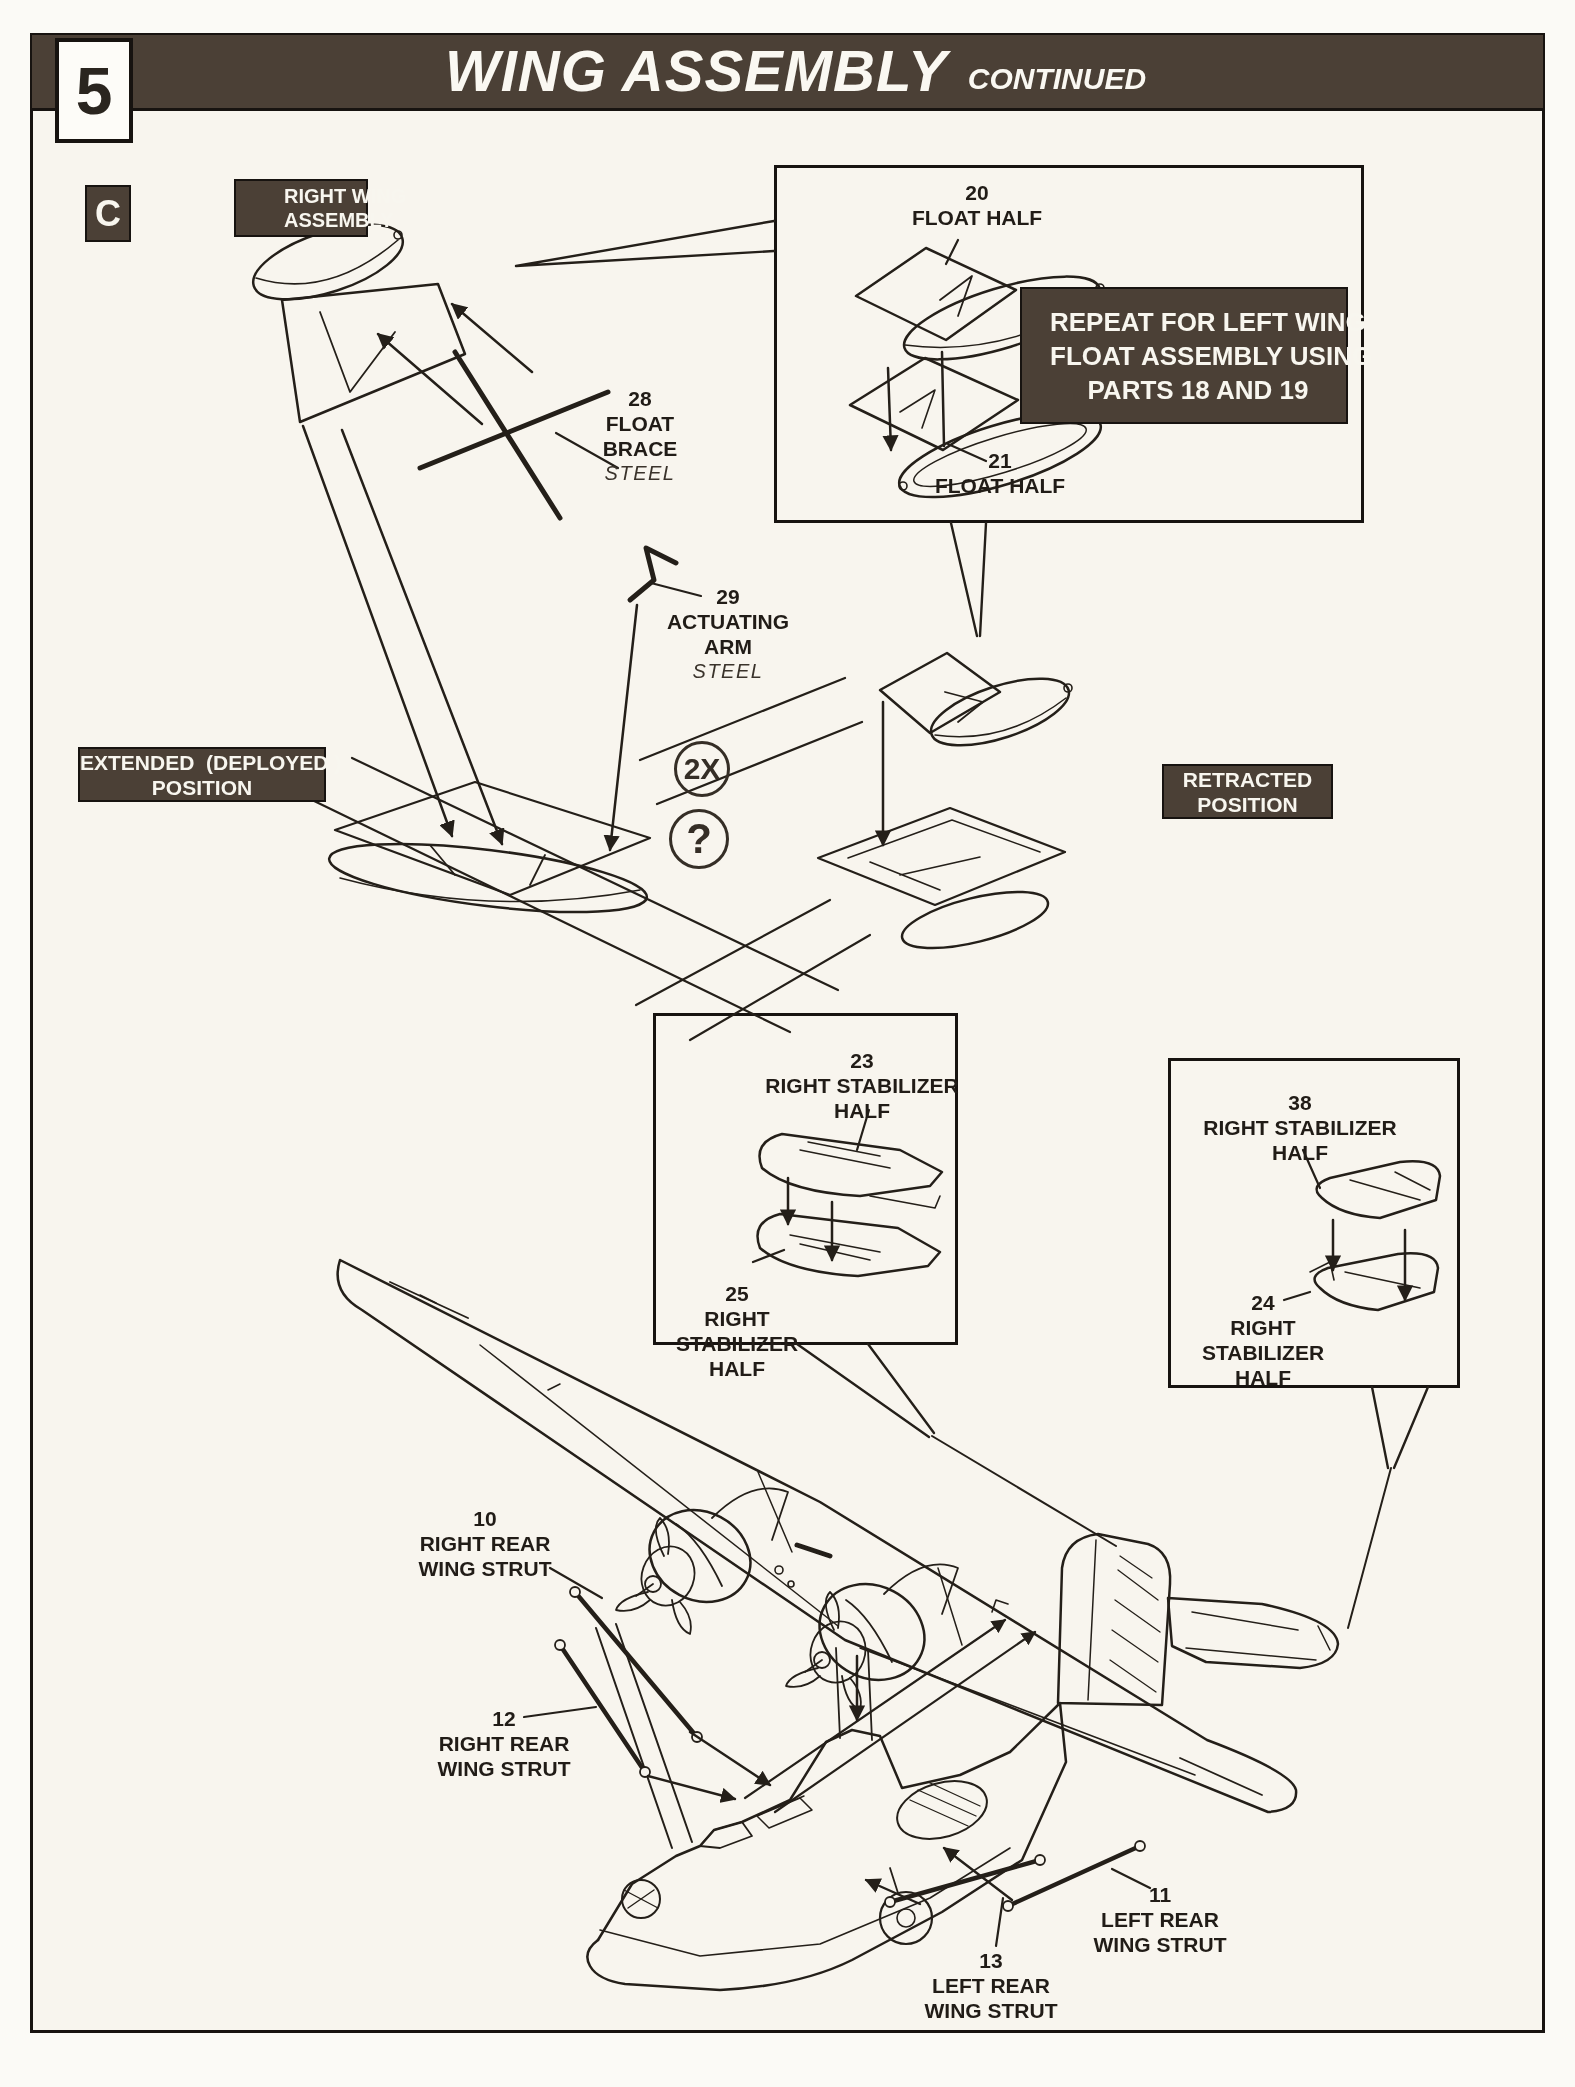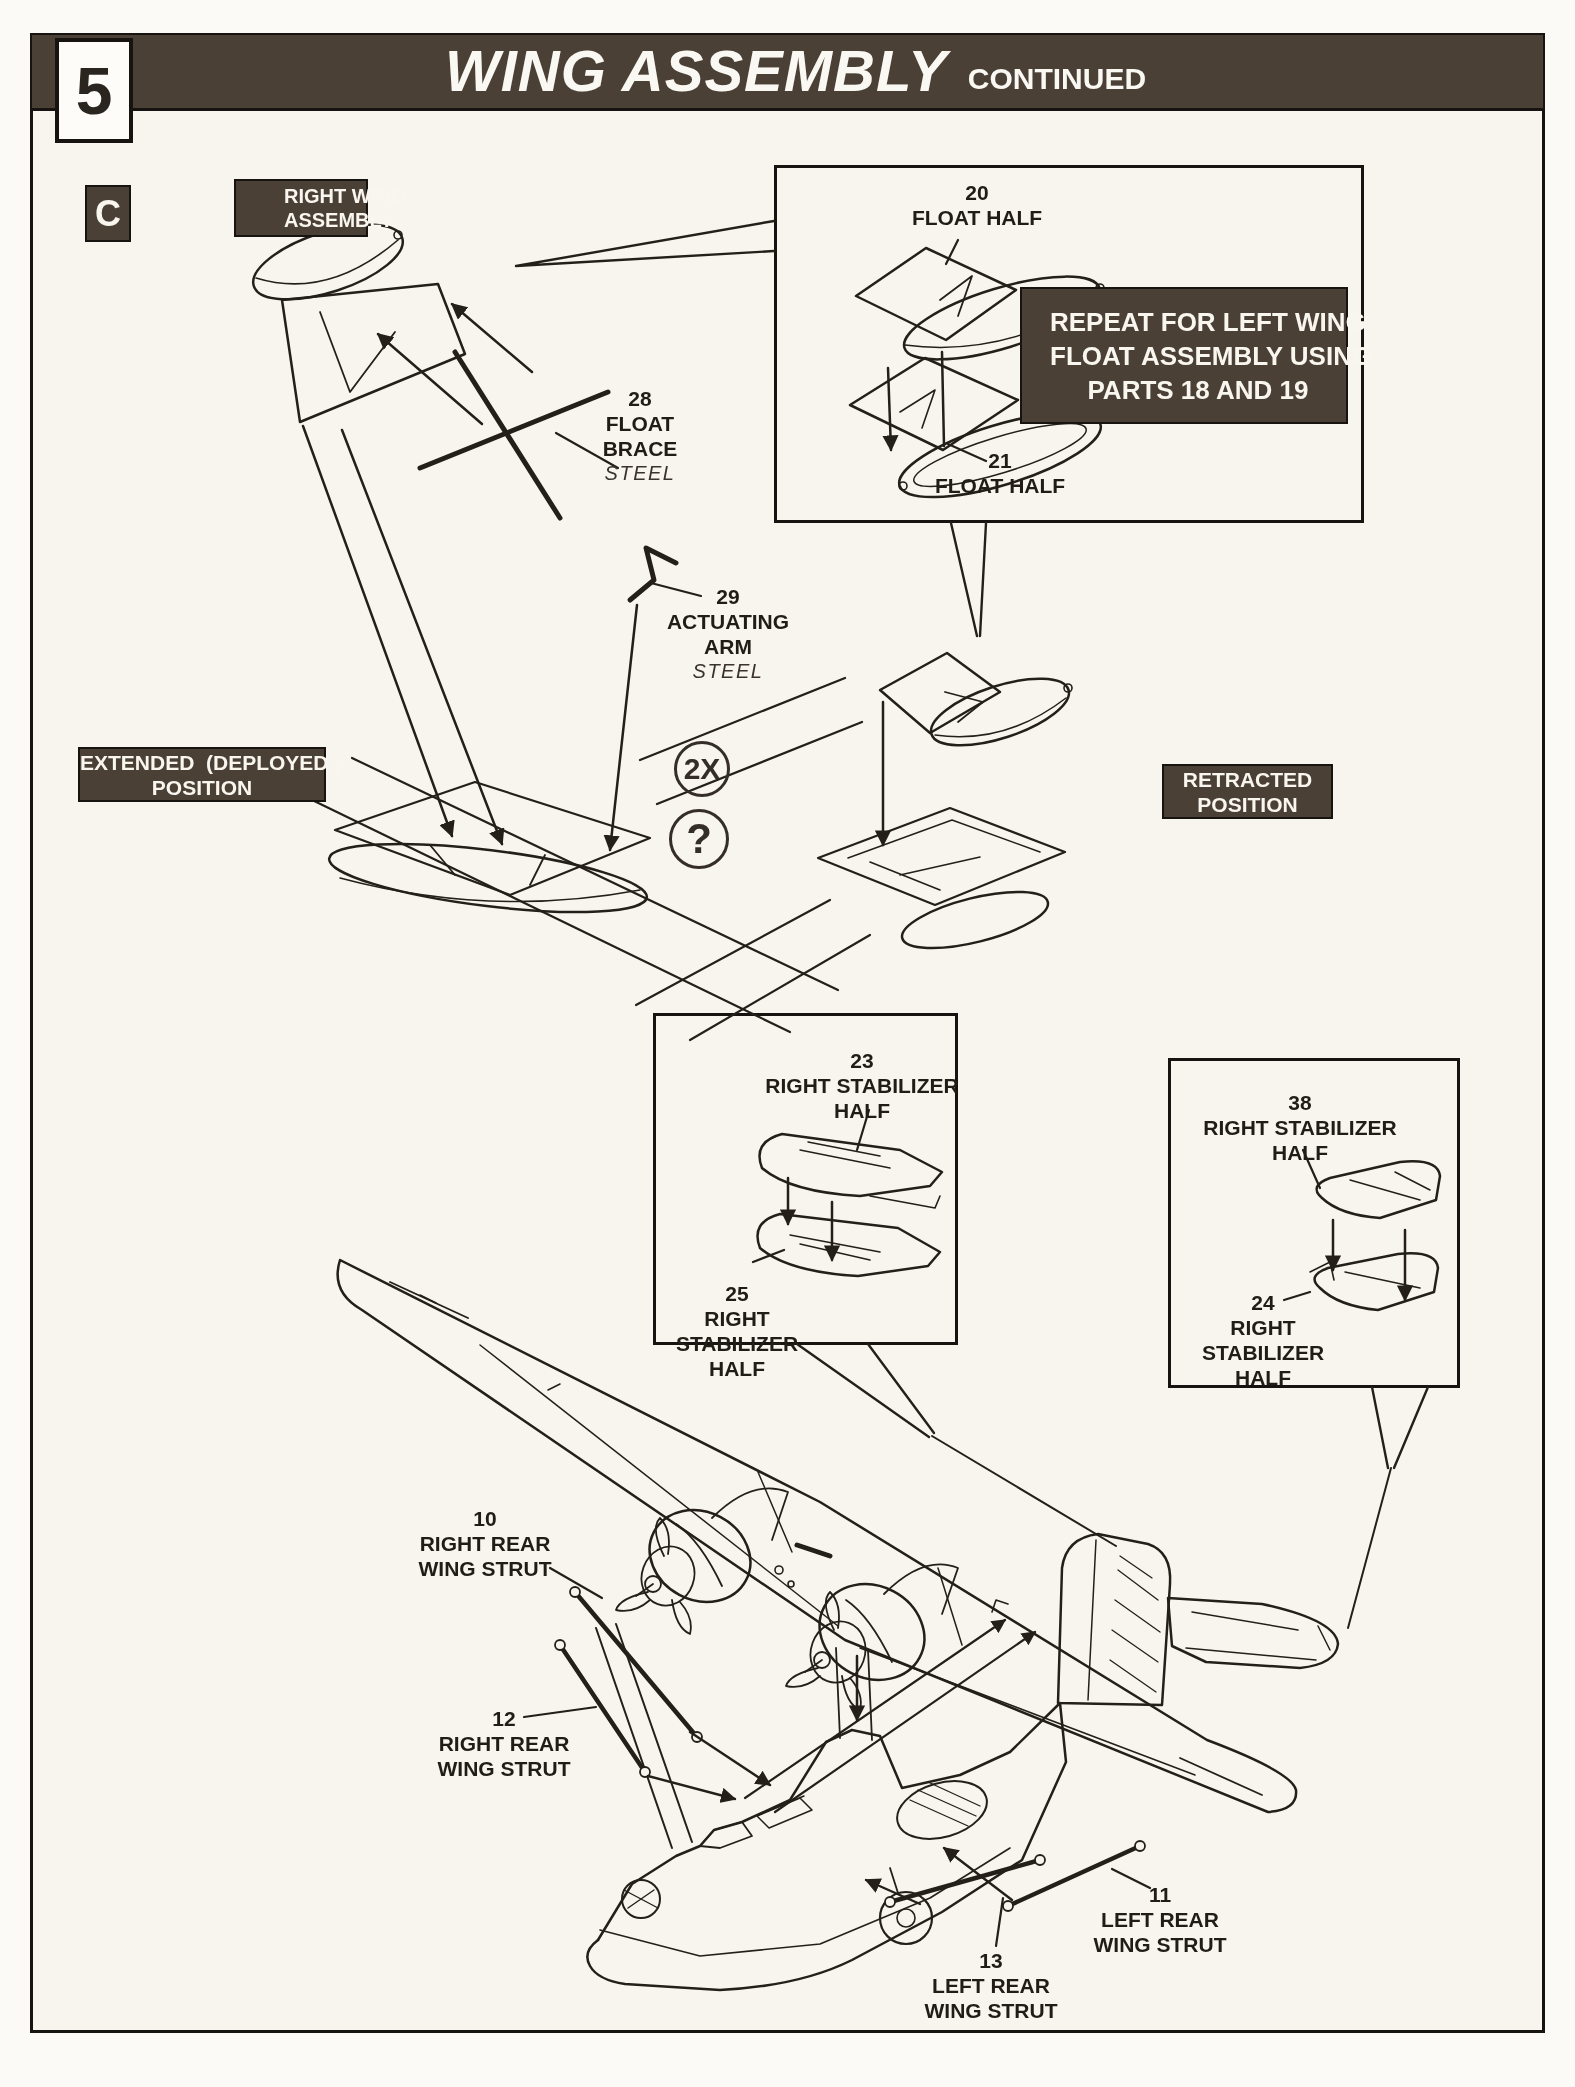--- a/index.html
+++ b/index.html
@@ -3,21 +3,21 @@
 <meta charset="utf-8">
 <style>
   html,body{margin:0;padding:0;background:#fbfaf6;}
   #page{position:relative;width:1575px;height:2087px;background:#fbfaf6;overflow:hidden;
         font-family:"Liberation Sans",sans-serif;color:#241f19;}
   .abs{position:absolute;}
   
   #banner{left:30px;top:33px;width:1515px;height:77px;background:#4b4036;border:2px solid #171310;box-sizing:border-box;}
   #titlewrap{left:445px;top:40px;display:flex;align-items:flex-end;text-align:right;}
   #title{font-size:58px;font-weight:bold;font-style:italic;color:#faf8f2;letter-spacing:1px;line-height:62px;}
-  #subtitle{font-size:30px;font-weight:bold;color:#faf8f2;margin-left:20px;line-height:46px;}
+  #subtitle{font-size:30px;font-weight:bold;font-style:italic;color:#faf8f2;margin-left:20px;line-height:46px;}
   #numbox{left:55px;top:38px;width:78px;height:105px;background:#fdfcf8;border:4px solid #171310;box-sizing:border-box;
           display:flex;align-items:center;justify-content:center;font-size:66px;font-weight:bold;color:#2a251f;}
   #frame{left:30px;top:108px;width:1515px;height:1925px;border:3px solid #171310;box-sizing:border-box;background:#f8f5ee;}
   
   .badge{position:absolute;background:#4b4036;border:2px solid #171310;box-sizing:border-box;color:#f8f6ef;
          text-align:center;font-weight:bold;display:flex;flex-direction:column;justify-content:center;z-index:6;}
   .badge div{white-space:pre;}
   #stepC{left:85px;top:185px;width:46px;height:57px;font-size:36px;z-index:6;}
   #rwa{left:234px;top:179px;width:134px;height:58px;font-size:20px;line-height:24px;padding-left:48px;}
   #extbadge{left:78px;top:747px;width:248px;height:55px;font-size:21px;line-height:25px;}

